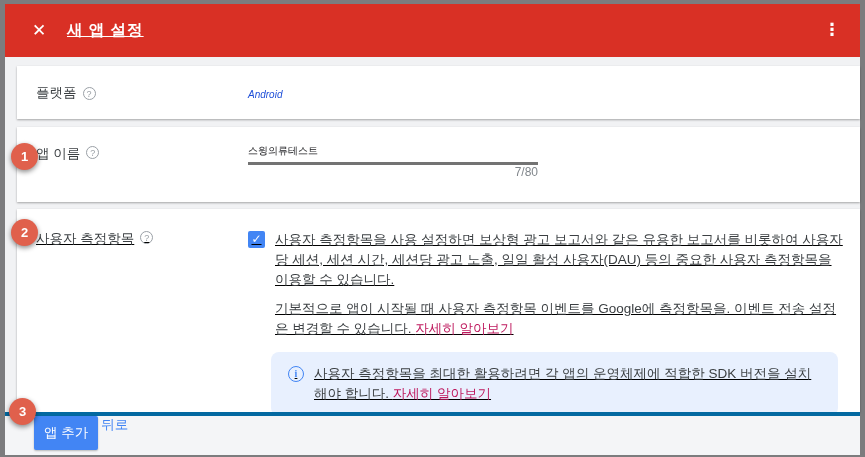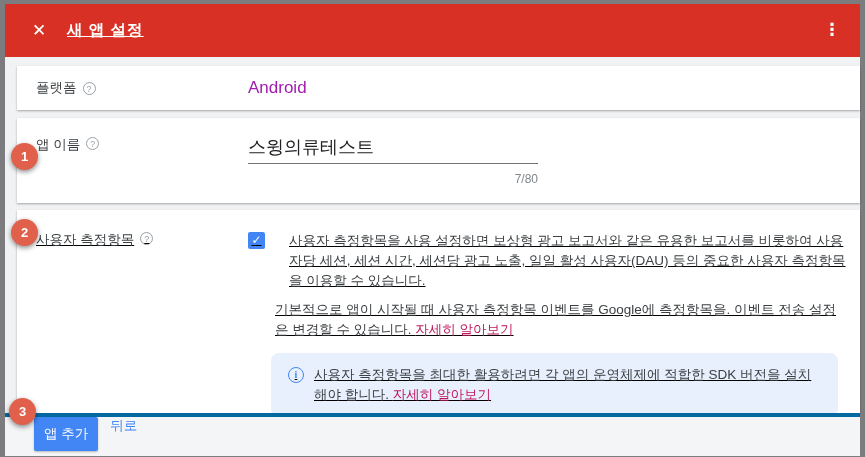--- a/index.html
+++ b/index.html
@@ -43,60 +43,60 @@
   .main {
     flex:1 1 auto;
     padding:9px 0 0 12px;
     background:#f1f2f4;
   }
   .card {
     background:#fff;
     box-shadow:0 1px 2px rgba(0,0,0,0.32);
     display:flex;
   }
-  .card-platform { height:44px; margin-bottom:8px; align-items:center; }
-  .card-appname  { height:85px; margin-bottom:7px; padding-top:18px; }
+  .card-platform { height:53px; margin-bottom:8px; align-items:center; }
+  .card-appname  { height:75px; margin-bottom:7px; padding-top:18px; }
   .card-metrics  { height:203px; padding-top:21px;text-decoration:underline; }
   .label-col {
     flex:0 0 231px; padding-left:19px;
     font-size:13.5px; color:#3c4043;
     display:flex; align-items:flex-start; gap:6px;
     white-space:nowrap;
   }
   .card-platform .label-col { align-items:center; }
   .help-icon {
     display:inline-block; width:13px; height:13px;
     border:1px solid #9aa0a6; border-radius:50%;
     color:#9aa0a6; font-size:9px; line-height:12px; text-align:center;
     margin-top:1px; cursor:pointer; flex:0 0 auto;
   }
   .value-col { flex:1 1 auto; }
-  .platform-value { font-size:17px; color:#a21caf; }
+  .platform-value { font-size:10px; color:#1d4ed8;font-style:italic; }
   
   .name-field { width:290px; }
   .name-input {
     display:block; width:100%;
-    border:none; border-bottom:1px solid #737373;
-    font-family:inherit; font-size:18px; color:#202124;
+    border:none; border-bottom:3px solid #737373;
+    font-family:inherit; font-size:10px; color:#202124;
     padding:0 0 6px 0; background:transparent; outline:none;
   }
   .char-counter {
-    text-align:right; font-size:12px; color:#80868b; margin-top:8px;
+    text-align:right; font-size:12px; color:#80868b; margin-top:0;
   }
   
   .metrics-col { padding-right:12px; }
   .desc-row { display:flex; }
   .checkbox {
     flex:0 0 17px; width:17px; height:17px; margin-top:1px;
     background:#4285f4; border-radius:2px; cursor:pointer;
     color:#fff; font-size:12px; font-weight:bold;
     line-height:17px; text-align:center;
   }
   .desc-text {
-    margin-left:24px; flex:1;
+    margin-left:10px; flex:1;
     font-size:13.5px; line-height:20px; color:#3c4043;
   }
   .note-text {
     margin-left:27px; margin-top:9px;
     font-size:13.5px; line-height:20px; color:#3c4043;
   }
   .link { color:#be185d; cursor:pointer; text-decoration:none;text-align:center; }
   .info-box {
     margin:13px 10px 0 23px;
     background:#e8f0fe; border-radius:8px;
@@ -126,21 +126,21 @@
     background:#4285f4; color:#fff;
     border:none; border-radius:2px;
     font-family:inherit; font-size:13.5px;
     padding:8px 10px; cursor:pointer;
     box-shadow:0 1px 2px rgba(0,0,0,0.25);
     white-space:nowrap;
   }
   .text-btn {
     background:none; border:none;
     color:#4285f4; font-family:Liberation Mono, monospace; font-size:13.5px;
-    margin-left:12px; cursor:pointer; white-space:nowrap;
+    margin-left:3px; cursor:pointer; white-space:nowrap;
   }
   
   .step-badge {
     position:absolute; left:6px;
     width:27px; height:27px; border-radius:50%;
     background:#e0604c;
     color:#fff; font-size:13px; font-weight:bold;
     line-height:27px; text-align:center;
     box-shadow:0 2px 5px rgba(0,0,0,0.45);
     z-index:5;

